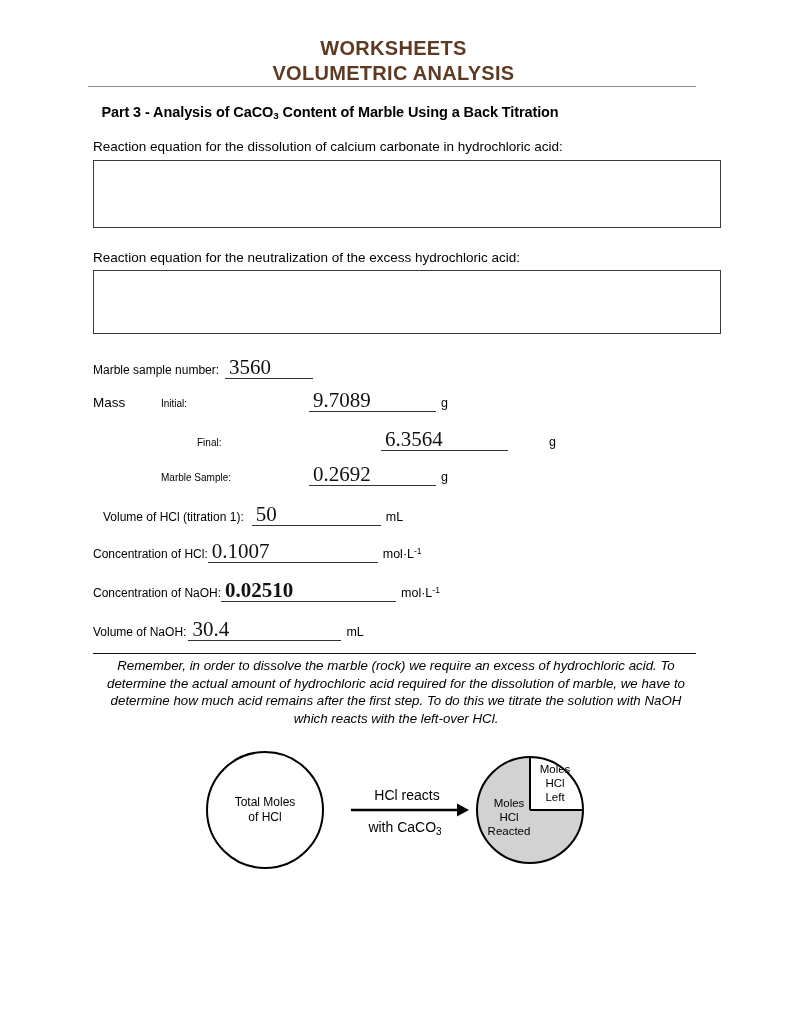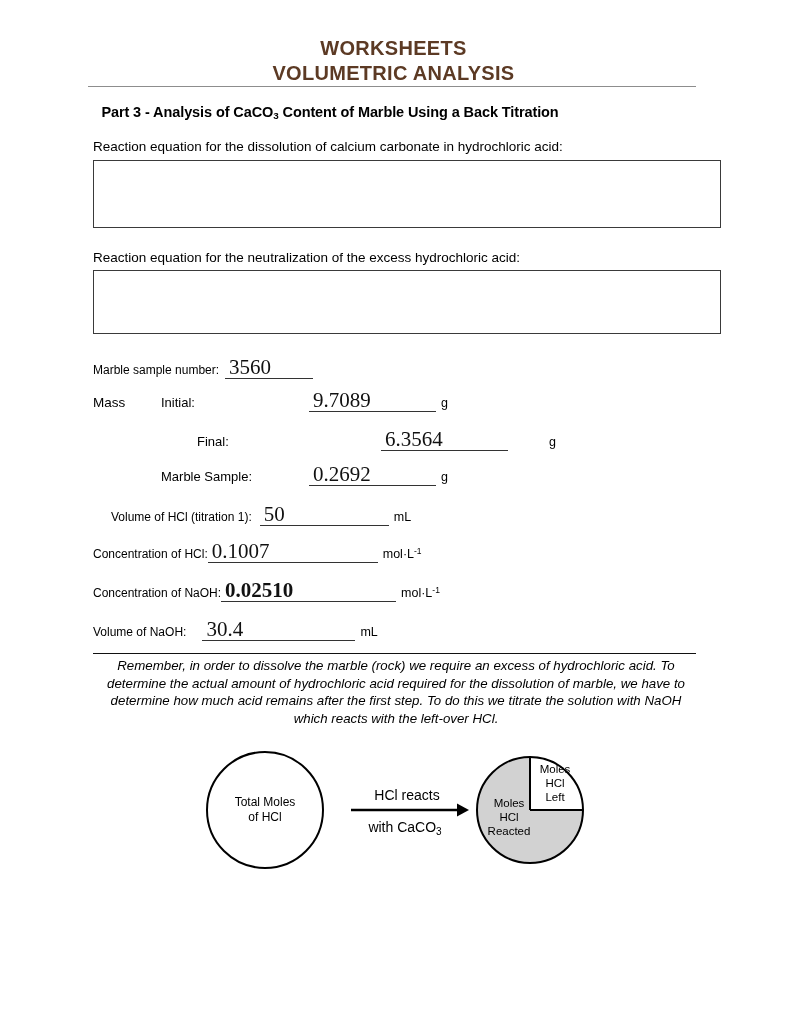--- a/index.html
+++ b/index.html
@@ -109,28 +109,28 @@
   .unit {
     font-size: 12.5px;
     padding-left: 5px;
   }
 
   
   #row-sample   { left: 93px;  top: 357px; }
   #row-initial  { left: 93px;  top: 390px; }
   #row-final    { left: 93px;  top: 429px; gap: 36px; }
   #row-marble   { left: 93px;  top: 464px; }
-  #row-vhcl     { left: 111px;  top: 504px; }
+  #row-vhcl     { left: 103px;  top: 504px; }
   #row-chcl     { left: 93px;  top: 541px; }
   #row-cnaoh    { left: 93px;  top: 580px; }
   #row-vnaoh    { left: 93px;  top: 619px; }
 
   .mass-word { display: inline-block; width: 68px; font-size: 13.5px; }
   .indent    { display: inline-block; width: 68px; }
-  .sublabel-w{ display: inline-block; width: 148px; font-size: 13px; }
+  .sublabel-w{ display: inline-block; width: 148px; font-size: 10px; }
 
   
   .para-rule {
     position: absolute;
     left: 93px;
     top: 653px;
     width: 603px;
     height: 1.3px;
     background: #111;
   }
@@ -224,21 +224,21 @@
   </div>
 
   <div class="field-row" id="row-cnaoh">
     <span class="lbl">Concentration of NaOH:</span>
     <span class="fill" style="width:175px; margin-left:0px;font-weight:bold;">0.02510</span>
     <span class="unit"><span>mol·L</span><sup>-1</sup></span>
   </div>
 
   <div class="field-row" id="row-vnaoh">
     <span class="lbl">Volume of NaOH:</span>
-    <span class="fill" style="width:153px; margin-left:16px;">30.4</span>
+    <span class="fill" style="width:153px; margin-left:2px;">30.4</span>
     <span class="unit">mL</span>
   </div>
 
   <div class="para-rule"></div>
   <div class="para">Remember, in order to dissolve the marble (rock) we require an excess of hydrochloric acid. To determine the actual amount of hydrochloric acid required for the dissolution of marble, we have to determine how much acid remains after the first step. To do this we titrate the solution with NaOH which reacts with the left-over HCl.</div>
 
   <div class="diagram">
     <svg width="400" height="128" viewBox="0 0 400 128" xmlns="http://www.w3.org/2000/svg">
 
       <circle cx="70" cy="62" r="58" fill="#ffffff" stroke="#000000" stroke-width="2"></circle>

